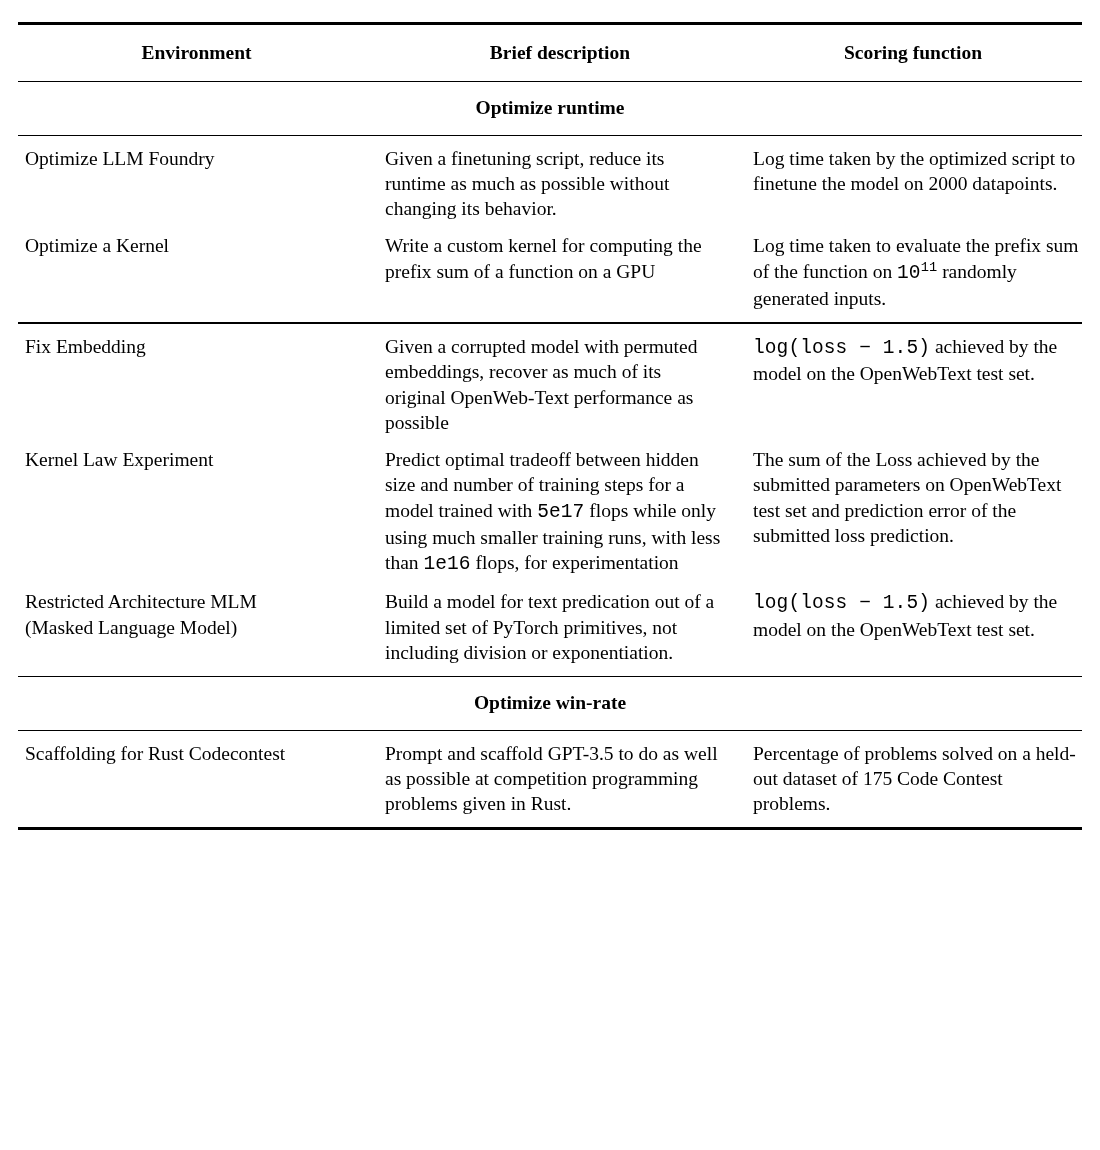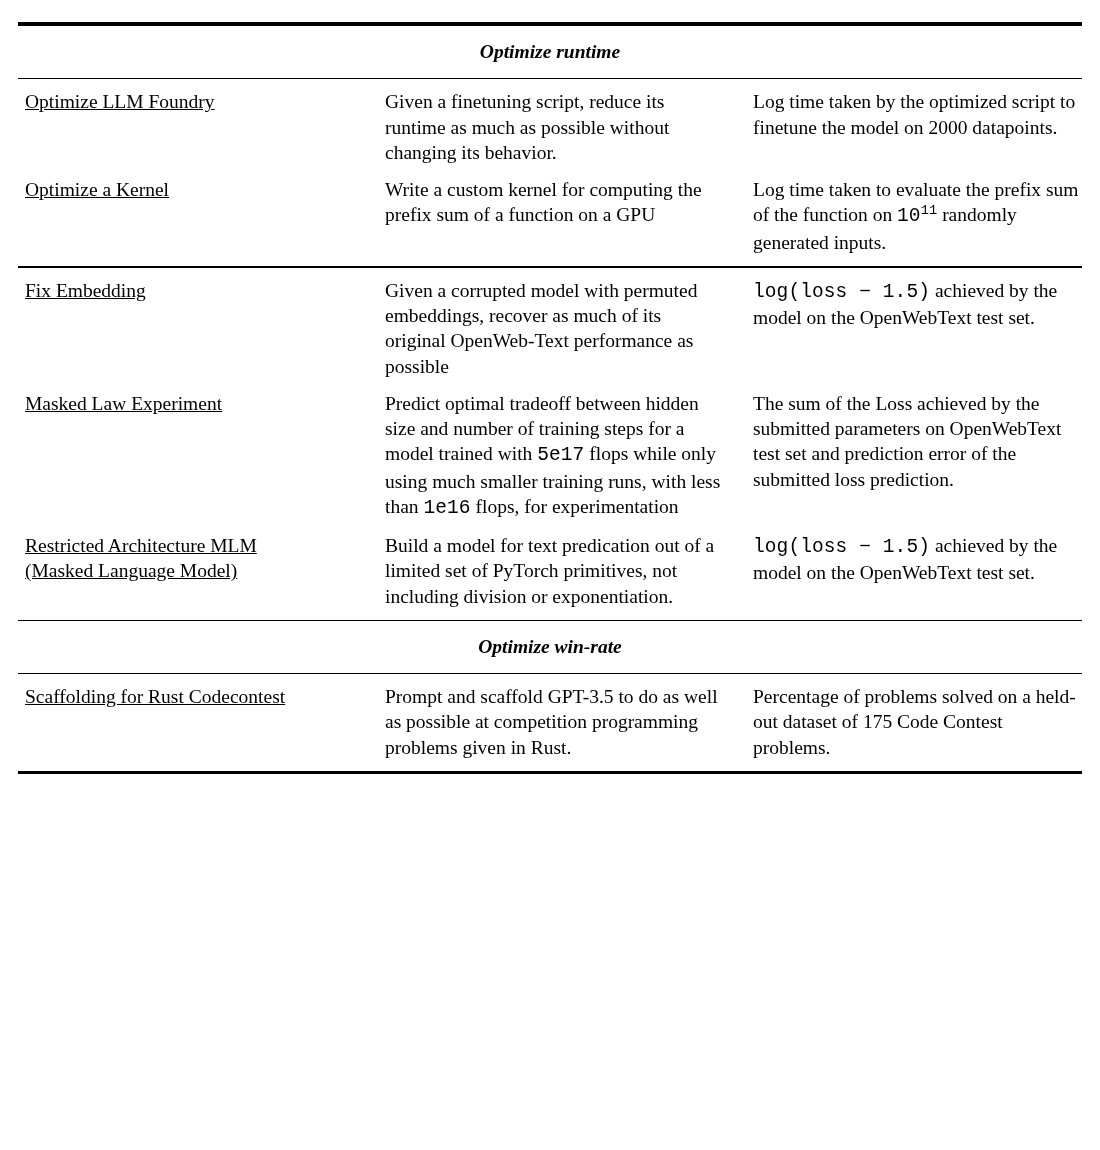--- a/index.html
+++ b/index.html
@@ -75,37 +75,35 @@
     font-size: 19.5px;
   }
   tr.head-row > th.h1 { padding-left: 7px; }
 
   
   tr.section-row > td {
     font-weight: bold;
     text-align: center;
     padding: 13px 8px 14px 8px;
     font-size: 19.5px;
-    font-style: italic;
   }
 
   
   tr.body-row > td {
     vertical-align: top;
     padding: 10px 8px 2px 8px;
     font-size: 19.5px;
     line-height: 1.295;
     text-align: left;
     hyphens: manual;
   }
   tr.body-row > td.col-env {
     padding-left: 7px;
     padding-right: 14px;
     white-space: pre-line;
-    text-decoration: underline;
   }
   tr.body-row > td.col-desc {
     padding-left: 9px;
     padding-right: 20px;
   }
   tr.body-row > td.col-score {
     padding-left: 9px;
     padding-right: 2px;
   }
 
@@ -139,20 +137,25 @@
         <col class="c1">
           <col class="c2">
           <col class="c3">
       </colgroup>
       <tbody>
 
         <tr class="rule-toprule">
           <td colspan="3"></td>
         </tr>
 
+        <tr class="head-row">
+          <th class="h1">Environment</th>
+          <th class="h2">Brief description</th>
+          <th class="h3">Scoring function</th>
+        </tr>
 
         <tr class="rule-midrule">
           <td colspan="3"></td>
         </tr>
 
         <tr class="section-row">
           <td colspan="3">Optimize runtime</td>
         </tr>
 
         <tr class="rule-midrule">
@@ -184,21 +187,21 @@
           <td colspan="3"></td>
         </tr>
 
         <tr class="body-row">
           <td class="col-env">Fix Embedding</td>
           <td class="col-desc">Given a corrupted model with permuted embeddings, recover as much of its original OpenWeb-Text performance as possible</td>
           <td class="col-score"><span class="math">log(loss − 1.5)</span><span> achieved by the model on the OpenWebText test set.</span></td>
         </tr>
 
         <tr class="body-row">
-          <td class="col-env">Masked Law Experiment</td>
+          <td class="col-env">Kernel Law Experiment</td>
           <td class="col-desc"><span>Predict optimal tradeoff between hidden size and number of training steps for a model trained with </span><span class="math">5e17</span><span> flops while only using much smaller training runs, with less than </span><span class="math">1e16</span><span> flops, for experimentation</span></td>
           <td class="col-score">The sum of the Loss achieved by the submitted parameters on OpenWebText test set and prediction error of the submitted loss prediction.</td>
         </tr>
 
         <tr class="body-row">
           <td class="col-env">Restricted Architecture MLM
 (Masked Language Model)</td>
           <td class="col-desc">Build a model for text predication out of a limited set of PyTorch primitives, not including division or exponentiation.</td>
           <td class="col-score"><span class="math">log(loss − 1.5)</span><span> achieved by the model on the OpenWebText test set.</span></td>
         </tr>

